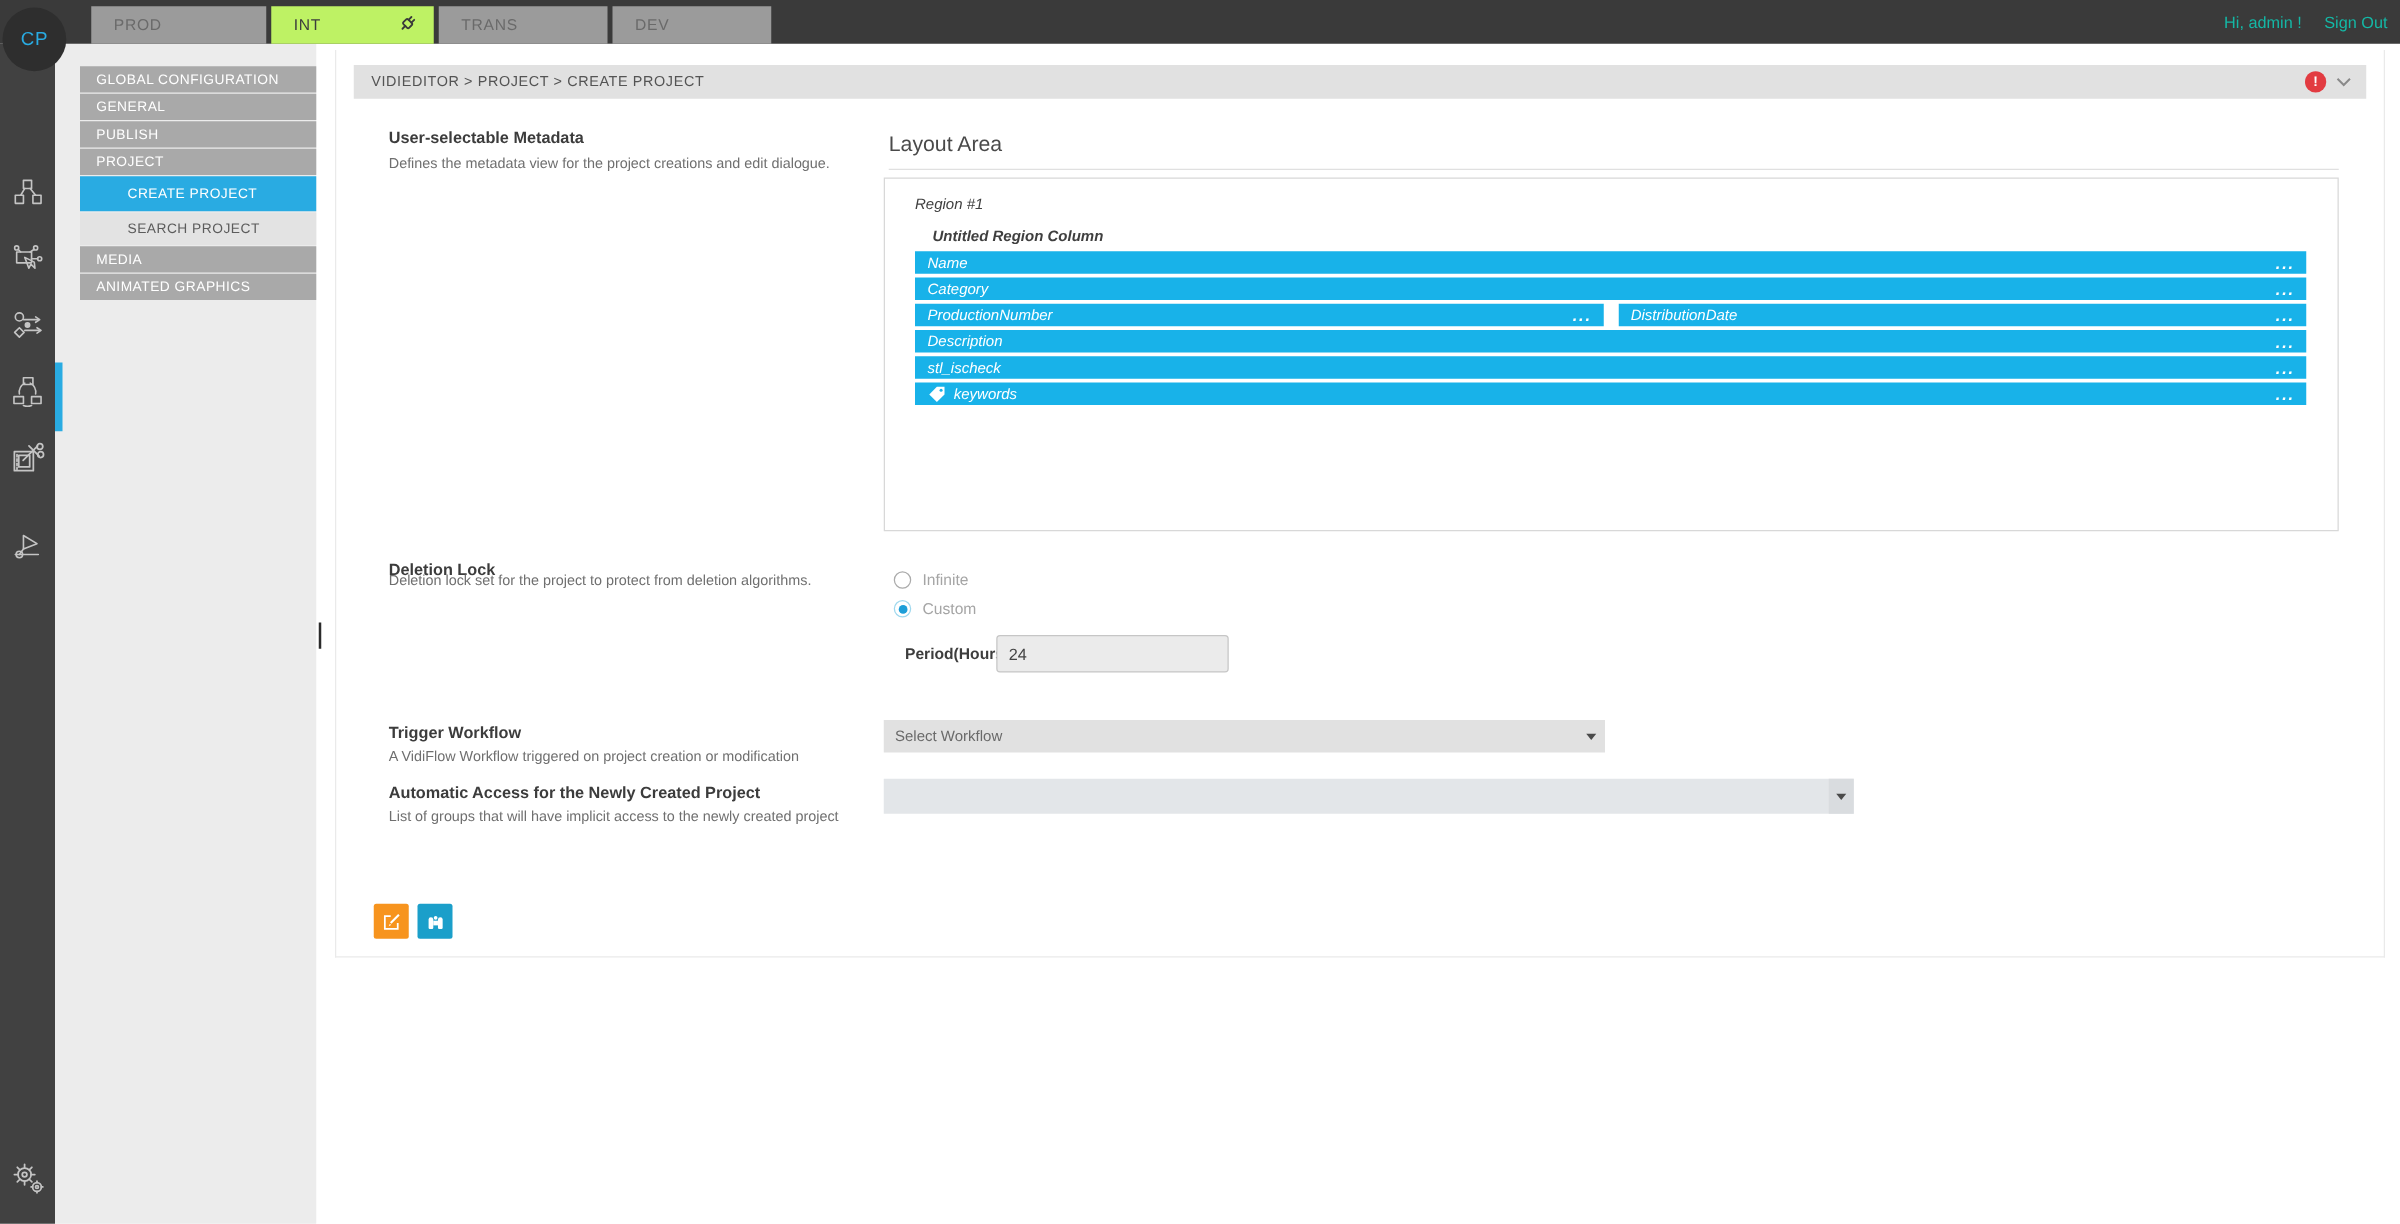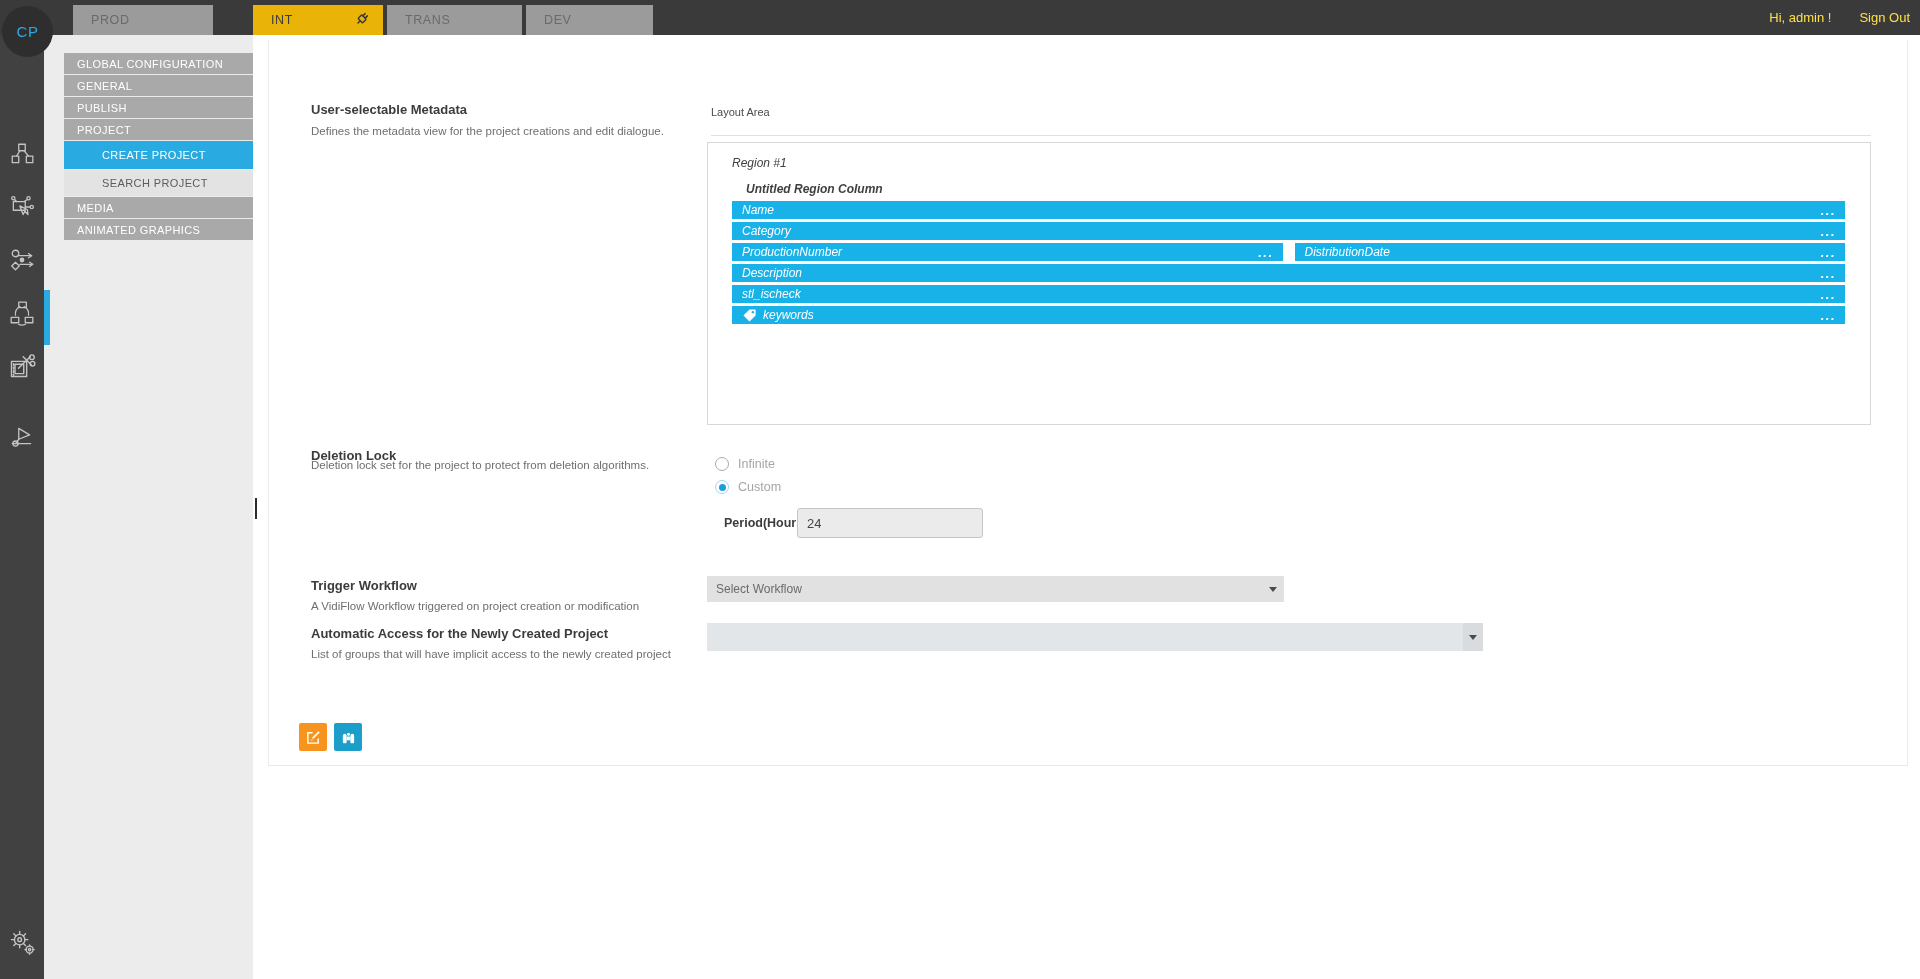--- a/index.html
+++ b/index.html
@@ -7,26 +7,26 @@
     font-family:"Liberation Sans","DejaVu Sans",sans-serif; }
 
   
   .topbar { position:absolute; left:0; top:0; width:1920px; height:35px; background:#3a3a3a; z-index:20; }
   .logo-circle { position:absolute; left:2px; top:6px; width:51px; height:51px; border-radius:50%;
     background:#2e2e2e; color:#29abe2; font-size:15px; display:flex; align-items:center; justify-content:center;
     z-index:30; letter-spacing:.5px; }
   .tabs { position:absolute; left:73px; top:5px; display:flex; gap:4px; height:30px; }
   .tab { height:30px; display:flex; align-items:center; padding:0 16px 0 18px; background:#9b9b9b;
     color:#6a6a6a; font-size:12.5px; letter-spacing:.6px; cursor:default; }
-  .tab.active { background:#eab308; color:#3c3c3c;margin-left:36px; }
+  .tab.active { background:#bef264; color:#3c3c3c; }
   .tab .plug { margin-left:42px; }
   .tab-prod { width:140px; } .tab-int { width:130px; justify-content:space-between; padding-right:12px; }
   .tab-trans { width:135px; } .tab-dev { width:127px; }
   .topbar-right { position:absolute; right:10px; top:0; height:35px; display:flex; align-items:center;
-    gap:28px; color:#fde047; font-size:13px;text-align:right; }
+    gap:18px; color:#14b8a6; font-size:13px;text-align:right; }
 
   
   .rail { position:absolute; left:0; top:35px; width:44px; height:944px; background:#414141; z-index:10; }
   .rail-icon { position:absolute; left:0; width:44px; height:44px; display:flex; align-items:center;
     justify-content:center; }
   .rail-icon svg { stroke:#c4c4c4; fill:none; stroke-width:1.2; stroke-linecap:round; stroke-linejoin:round; }
   .rail-indicator { position:absolute; left:44px; top:290px; width:6px; height:55px; background:#29abe2; z-index:12; }
 
   
   .sidepanel { position:absolute; left:44px; top:35px; width:209px; height:944px; background:#ececec; z-index:5; }
@@ -44,21 +44,21 @@
   .crumb-bar { position:absolute; left:14px; right:14px; top:12px; height:27px; background:#e1e1e1;
     display:flex; align-items:center; padding:0 12px 0 14px; }
   .crumb-text { color:#545454; font-size:11.5px; letter-spacing:.5px; }
   .crumb-right { margin-left:auto; display:flex; align-items:center; gap:8px; }
   .err-badge { width:17px; height:17px; border-radius:50%; background:#e23b41; color:#fff; font-size:11px;
     font-weight:bold; display:flex; align-items:center; justify-content:center; cursor:pointer; }
 
   .sec-title { position:absolute; font-size:13px; font-weight:bold; color:#3c3c3c; }
   .sec-desc { position:absolute; font-size:11.5px; color:#6f6f6f; }
 
-  .layout-label { position:absolute; left:442px; top:66px; font-size:11px; color:#4a4a4a; }
+  .layout-label { position:absolute; left:442px; top:66px; font-size:17px; color:#4a4a4a; }
   .layout-divider { position:absolute; left:442px; top:95px; width:1160px; height:1px; background:#e0e0e0; }
   .region-box { position:absolute; left:438px; top:102px; width:1164px; height:283px; border:1px solid #d8d8d8; }
   .region-title { position:absolute; left:24px; top:13px; font-size:12px; font-style:italic; color:#3f3f3f; }
   .column-title { position:absolute; left:38px; top:39px; font-size:12px; font-style:italic; font-weight:bold; color:#3f3f3f; }
   .rows { position:absolute; left:24px; right:25px; top:58px; }
   .frow { display:flex; gap:12px; height:18px; margin-bottom:3px;font-style:italic; }
   .fbar { position:relative; flex:1; background:#18b2e9; color:#fff; font-size:12px; display:flex;
     align-items:center; padding-left:10px; cursor:default; }
   .fbar .dots { position:absolute; right:9px; top:2px; font-weight:900; letter-spacing:1.5px; font-size:13px; cursor:pointer; }
   .fbar .tagicon { margin-right:6px; display:flex; }
@@ -227,20 +227,31 @@
     <div class="menu-item child child-plain">SEARCH PROJECT</div>
     <div class="menu-item">MEDIA</div>
     <div class="menu-item">ANIMATED GRAPHICS</div>
   </div>
 </div>
 <div class="caret-artifact"></div>
 
 <div class="content">
   <div class="card">
 
+    <div class="crumb-bar">
+      <span class="crumb-text">VIDIEDITOR &gt; PROJECT &gt; CREATE PROJECT</span>
+      <span class="crumb-right">
+        <span class="err-badge">!</span>
+        <span style="cursor:pointer; display:flex;">
+          <svg width="12" height="8" viewBox="0 0 12 8">
+              <polyline points="1,1 6,6 11,1" fill="none" stroke="#8a8a8a" stroke-width="1.6"></polyline>
+            </svg>
+        </span>
+      </span>
+    </div>
 
     <div class="sec-title" style="left:42px; top:62px;">User-selectable Metadata</div>
     <div class="sec-desc" style="left:42px; top:85px;">Defines the metadata view for the project creations and edit dialogue.</div>
 
     <div class="layout-label">Layout Area</div>
     <div class="layout-divider"></div>
 
     <div class="region-box">
       <div class="region-title">Region #1</div>
       <div class="column-title">Untitled Region Column</div>

